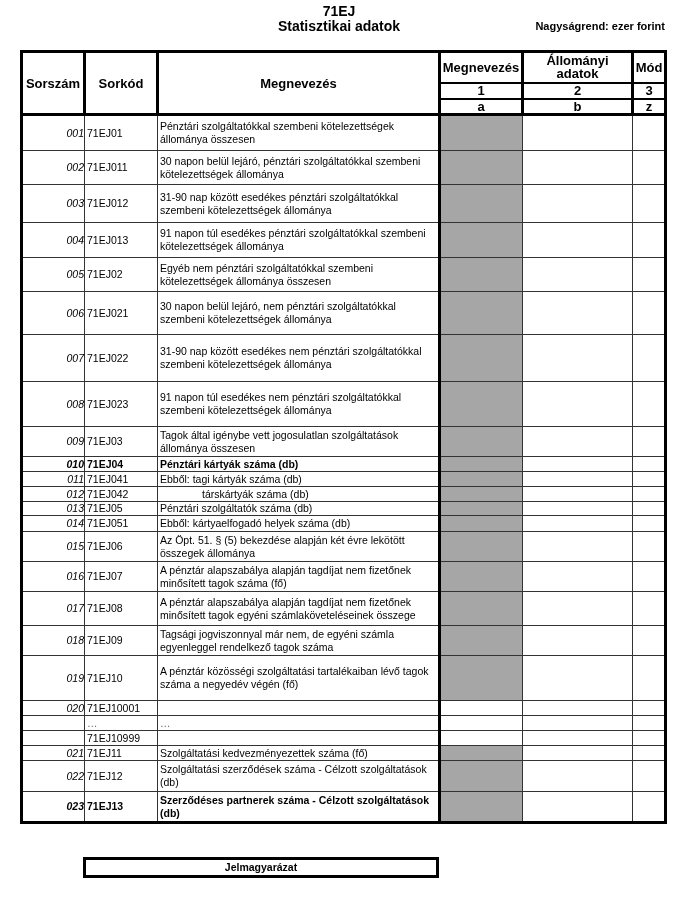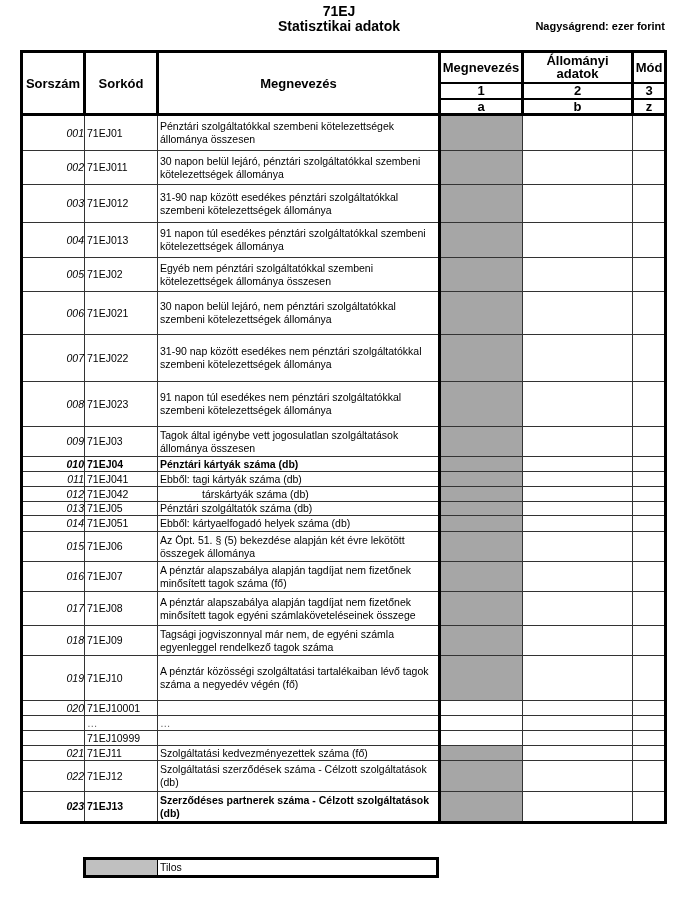--- a/index.html
+++ b/index.html
@@ -271,18 +271,17 @@
       </tr>
     </tbody>
 </table>
 
 <table class="legend">
   <colgroup>
       <col style="width:73px">
       <col style="width:280px">
     </colgroup>
   <tbody>
-  <tr>
-    <td class="sw"></td>
-    <td class="lt">Tilos</td>
-  </tr>
+      <tr>
+        <td colspan="2" class="lh">Jelmagyarázat</td>
+      </tr>
 </tbody>
   </table>
 
 </body></html>

